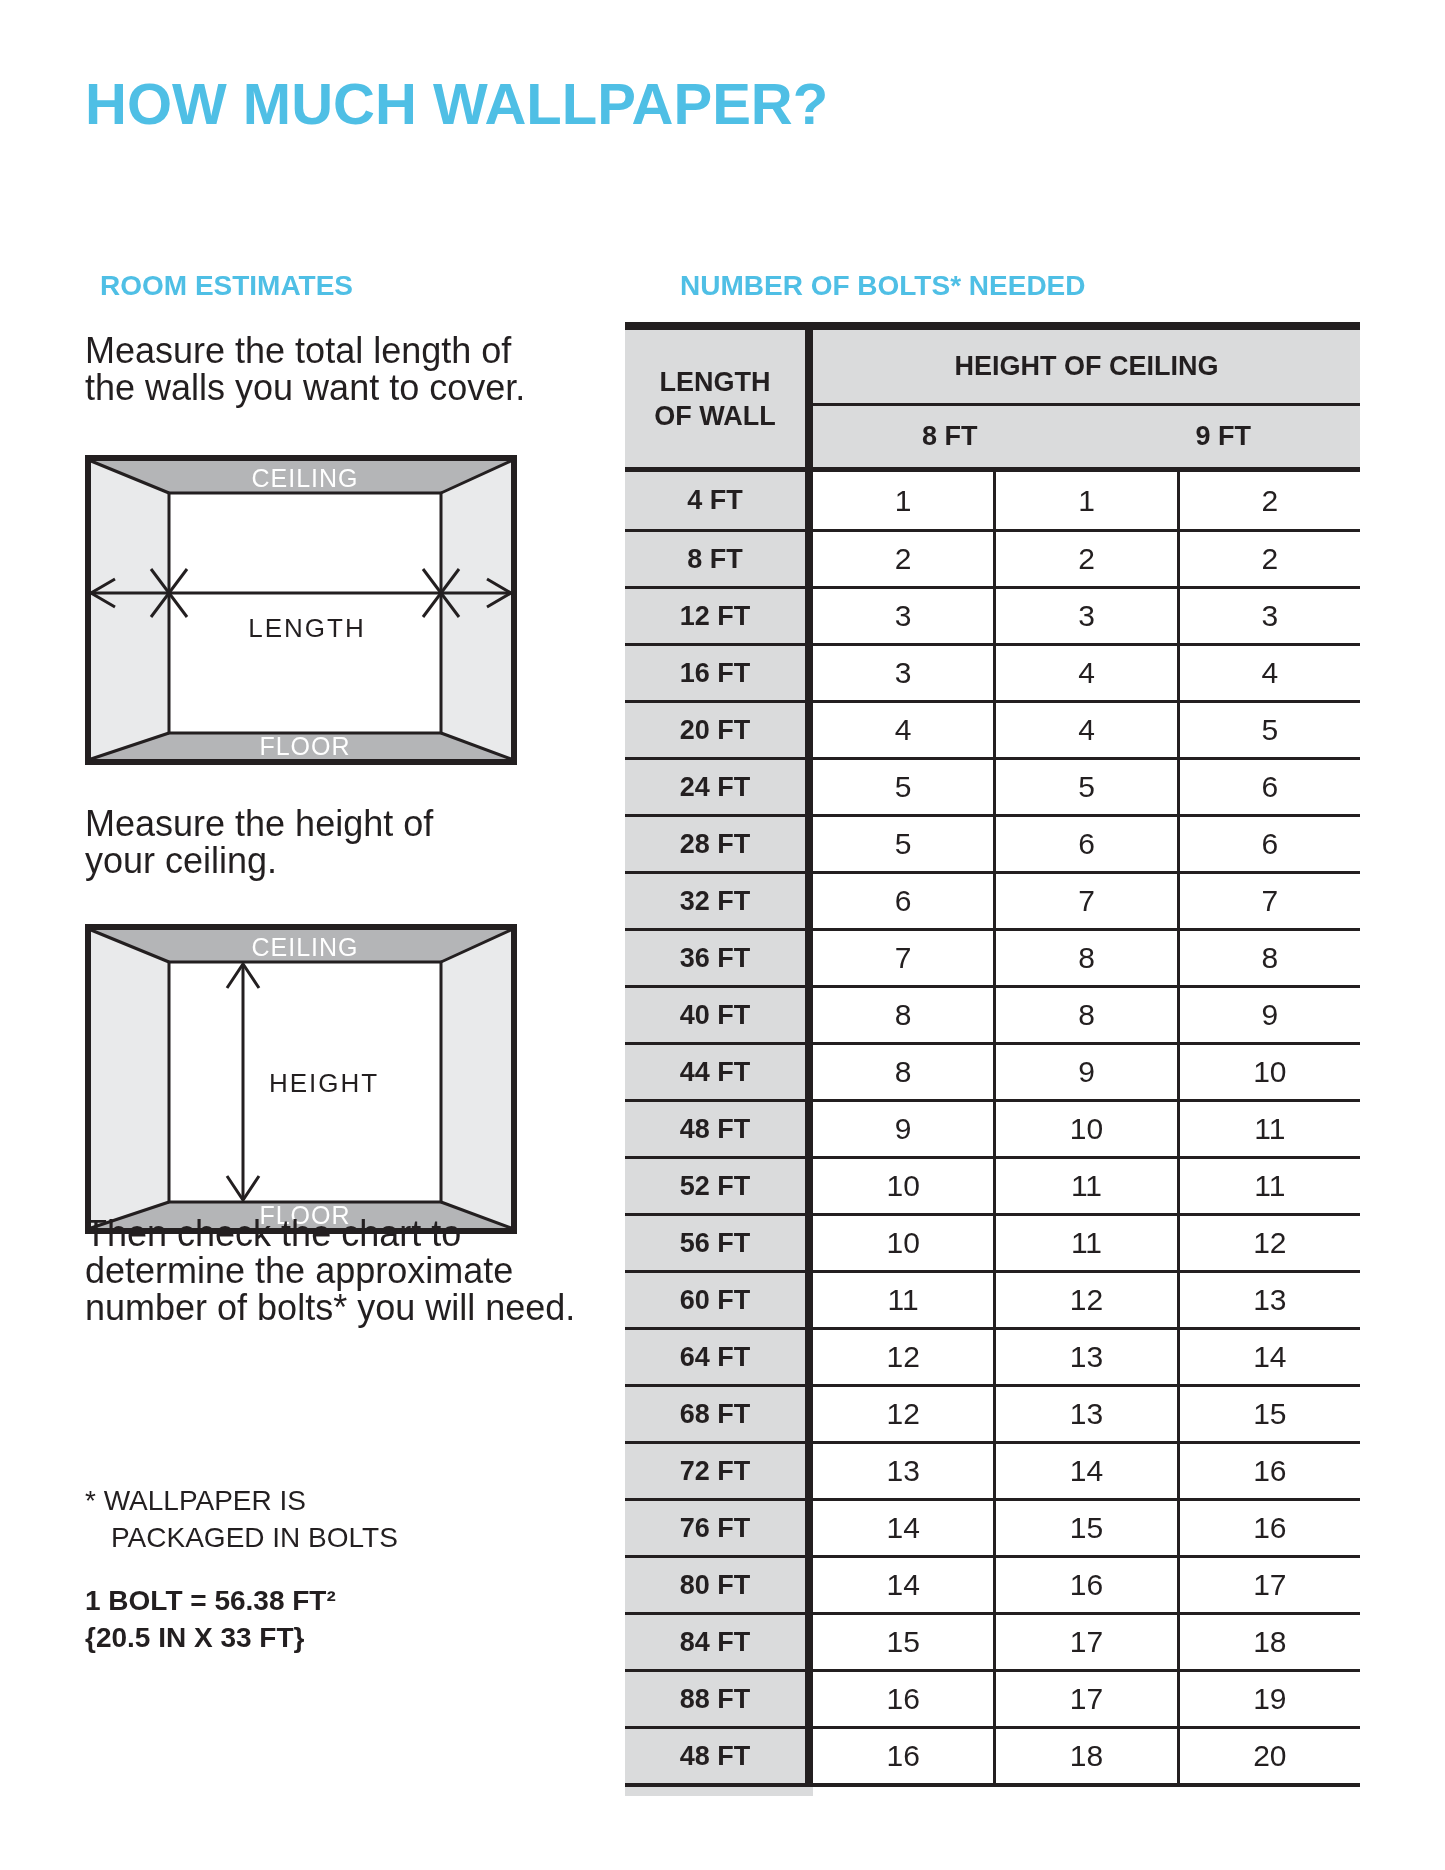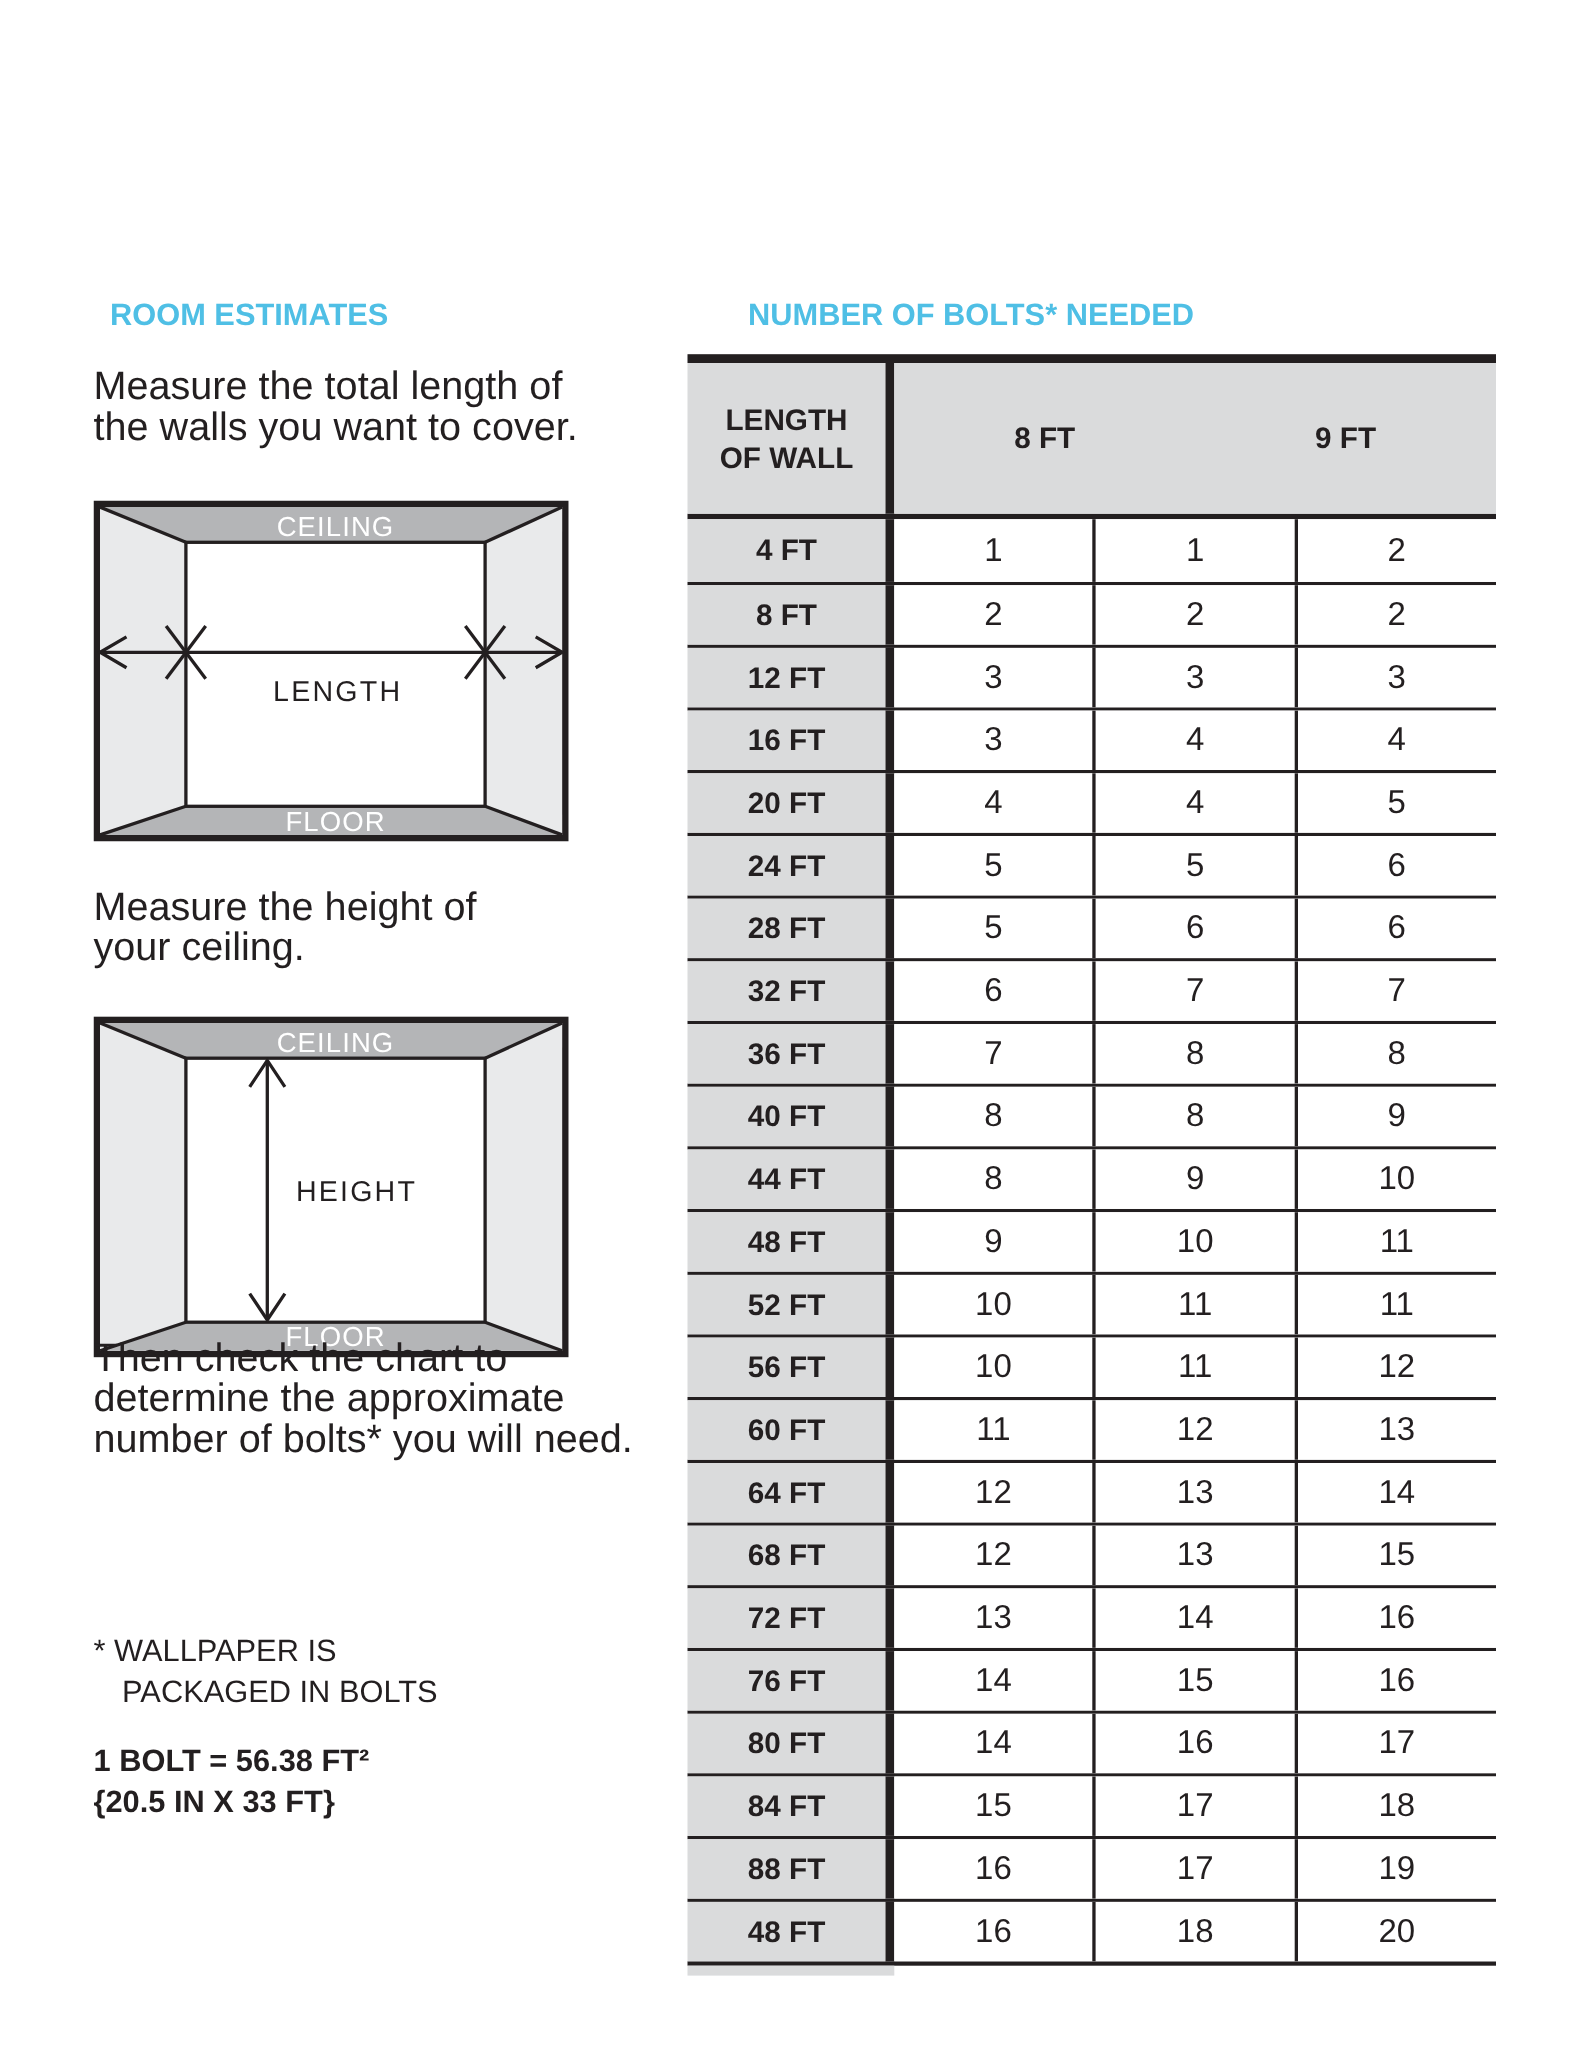--- a/index.html
+++ b/index.html
@@ -55,20 +55,21 @@
   .tval.vline{border-left:3px solid var(--ink);}
   .gray-strip{width:188px;height:9px;background:var(--cellgray);}
 
   svg text{font-family:"Liberation Sans", sans-serif;}
 </style>
 </head>
 <body>
 
 <div class="page">
 
+  <div class="title">HOW MUCH WALLPAPER?</div>
 
   <div class="subhead left">ROOM ESTIMATES</div>
   <div class="subhead right">NUMBER OF BOLTS* NEEDED</div>
 
   <div class="body-text p1">Measure the total length of
 the walls you want to cover.</div>
 
   <svg class="diagram d1" viewBox="0 0 432 310" width="432" height="310">
     <rect x="3" y="3" width="426" height="304" fill="#ffffff" stroke="#231f20" stroke-width="6"></rect>
     <polygon points="6,6 426,6 356,38 84,38" fill="#b4b5b7"></polygon>
@@ -134,20 +135,21 @@
   <div class="bolt-eq">1 BOLT = 56.38 FT²
 {20.5 IN X 33 FT}</div>
 
   <div class="bolt-table">
     <div class="topbar"></div>
     <div class="thead">
       <div class="thead-col1">LENGTH
 OF WALL</div>
       <div class="vdivide"></div>
       <div class="thead-right">
+        <div class="thead-group">HEIGHT OF CEILING</div>
         <div class="thead-cols">
           <div>8 FT</div>
           <div>9 FT</div>
         </div>
       </div>
     </div>
     <div class="hline5"></div>
     <div class="tbody">
   <div class="trow">
     <div class="tlabel">4 FT</div>

